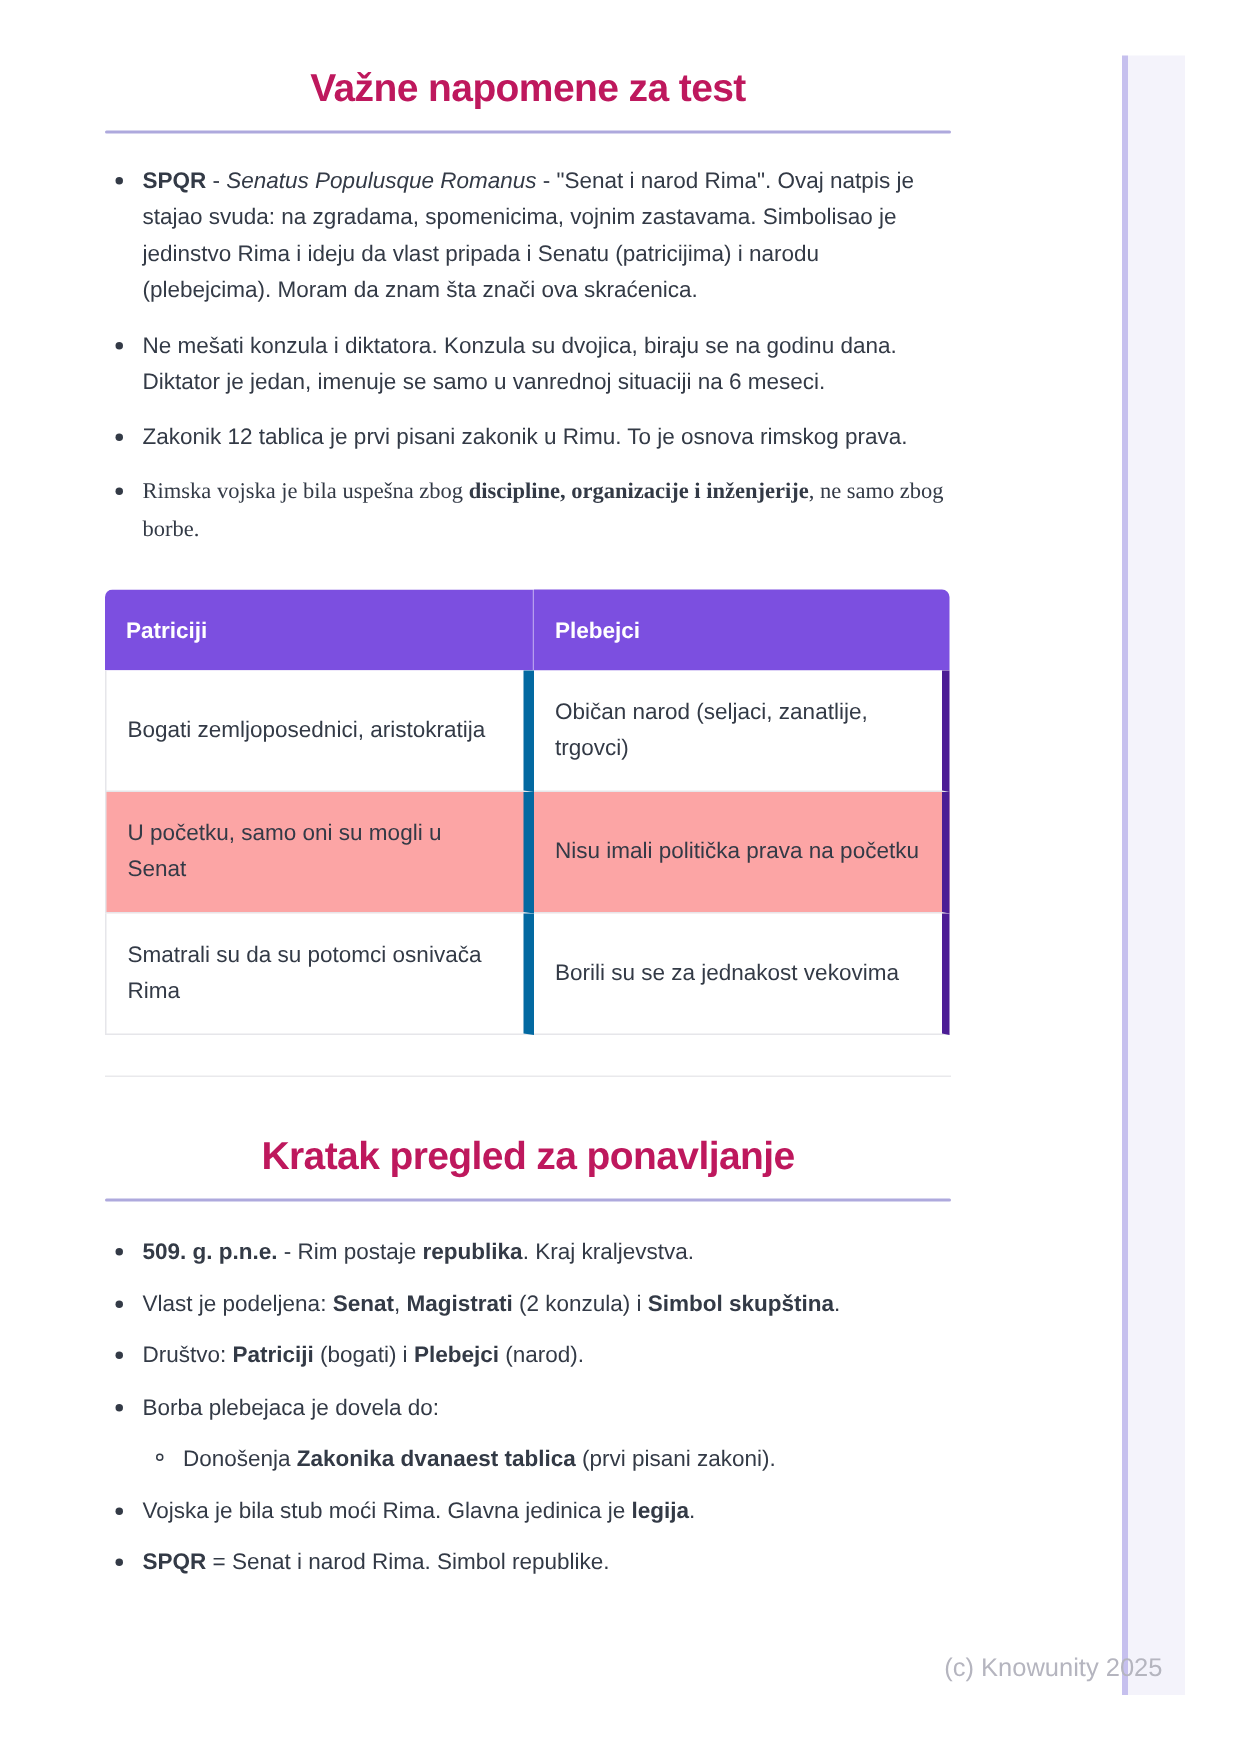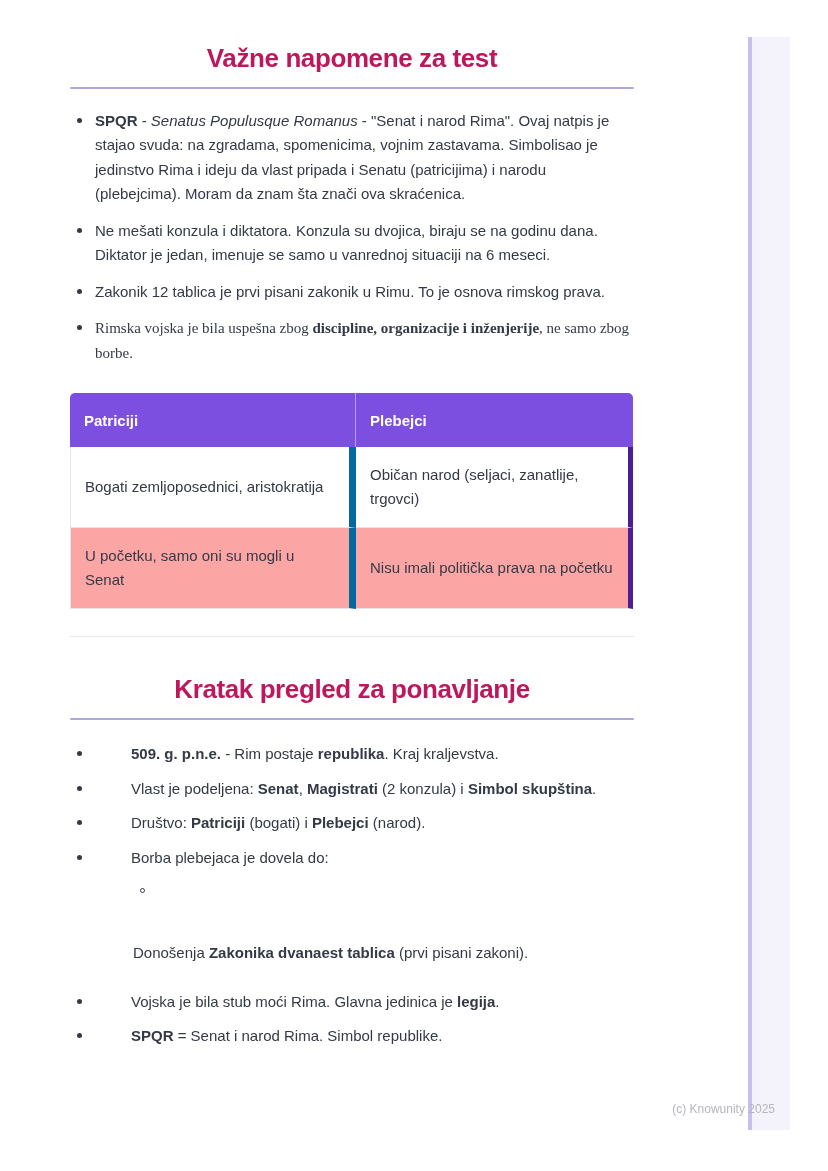--- a/index.html
+++ b/index.html
@@ -31,21 +31,21 @@
   .li-marker .circle {
     position:absolute; left:7px; top:8px;
     width:5px; height:5px; border-radius:50%;
     border:1.4px solid #333a46; background:transparent;
   }
   .li-text { font-size:15px; line-height:24.5px; flex:1; }
   .li-text .b { font-weight:700; }
   .li-text .i { font-style:italic; }
   .sublist { margin-top:10px; margin-left:2px; }
   .sublist .li { margin-bottom:10px; }
-  .sublist .li:last-child { margin-bottom:14px;flex-direction:column; }
+  .sublist .li:last-child { margin-bottom:0; }
 
   
   .tbl { width:563px; margin-top:28px; border-collapse:separate; border-spacing:0; }
   .tbl th {
     background:#7c4fe0; color:#ffffff; font-size:15px; font-weight:600;
     text-align:left; padding:0 14px; height:54px; vertical-align:middle;
   }
   .tbl th:first-child { width:286px; border-top-left-radius:5px; border-right:1px solid rgba(255,255,255,0.45); }
   .tbl th:last-child { border-top-right-radius:5px; }
   .tbl td {
@@ -54,26 +54,26 @@
     background:#ffffff;
   }
   .tbl td:first-child { border-left:1px solid #e6e6ea; border-right:7px solid #0369a1; }
   .tbl td:last-child { border-right:5px solid #4c1d95; }
   .tbl tbody tr:nth-child(2) td { background:#fca5a5; }
 
   
   .divider { height:1px; background:#e9e9ec; margin-top:27px; }
   .section2 { margin-top:38px; }
   .section2 .list { margin-top:22px; }
-  .section2 .li { margin-bottom:10px;gap:36px; }
+  .section2 .li { margin-bottom:10px; }
 
   
   .footer {
     position:absolute; right:53px; top:1102px;
-    font-size:12px; color:#b5b5bf; z-index:2;
+    font-size:17px; color:#b5b5bf; z-index:2;
   }
 
   
   .side-band {
     position:absolute; left:752px; top:37px; width:38px; height:1093px;
     background:#f4f3fb; z-index:1;
   }
   .side-band-line {
     position:absolute; left:748px; top:37px; width:4px; height:1093px;
     background:#c6c0ee; z-index:1;
@@ -134,20 +134,24 @@
         </tr>
       </thead>
     <tbody id="tbl-body">
         <tr>
           <td>Bogati zemljoposednici, aristokratija</td>
           <td>Običan narod (seljaci, zanatlije, trgovci)</td>
         </tr>
         <tr>
           <td>U početku, samo oni su mogli u Senat</td>
           <td>Nisu imali politička prava na početku</td>
+        </tr>
+        <tr>
+          <td>Smatrali su da su potomci osnivača Rima</td>
+          <td>Borili su se za jednakost vekovima</td>
         </tr>
       </tbody>
   </table>
 
   <div class="divider"></div>
 
   <div class="section2">
     <div class="h1">Kratak pregled za ponavljanje</div>
     <div class="h-rule"></div>
     <div class="list" id="list2">

